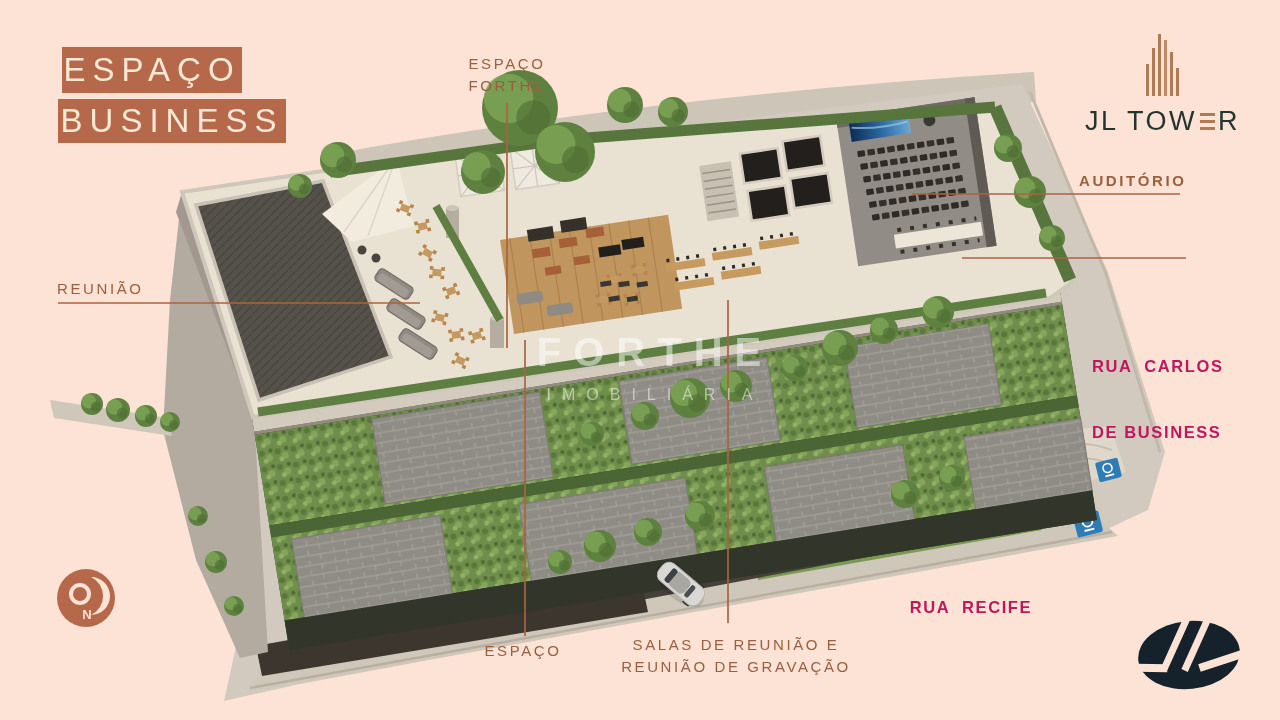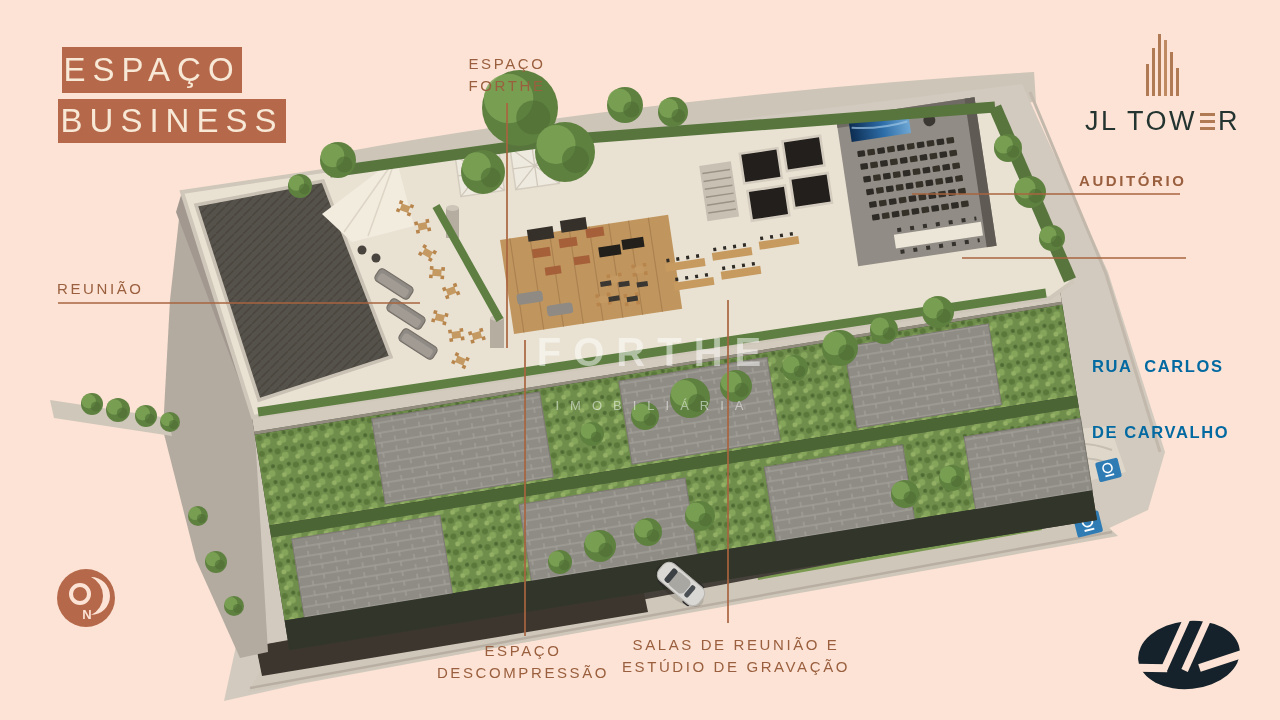--- a/index.html
+++ b/index.html
@@ -7,33 +7,33 @@
          background:#fce3d5;font-family:"Liberation Sans",sans-serif;}
   .stage svg{position:absolute;left:0;top:0;}
   .abs{position:absolute;}
   
   .title-box{background:#b5694a;color:#f8e8d6;display:flex;align-items:center;justify-content:center;
              font-size:33px;font-weight:400;letter-spacing:7px;}
   
   .callout{color:#9a5f3e;font-size:15px;letter-spacing:2.6px;line-height:22px;font-weight:400;}
   .center{text-align:center;}
   
-  .street{color:#0369a1;font-size:16.5px;font-weight:bold;letter-spacing:1.6px;line-height:22px;white-space:pre;}
+  .street{color:#be185d;font-size:16.5px;font-weight:bold;letter-spacing:1.6px;line-height:22px;white-space:pre;}
   
   .brand{display:flex;flex-direction:column;align-items:center;}
   .brand-bars{display:flex;align-items:flex-end;gap:3px;height:64px;}
   .brand-bars i{display:block;width:3px;background:#b07a54;}
   .brand-name{display:flex;align-items:center;margin-top:10px;color:#243431;
               font-size:27px;letter-spacing:2.5px;font-weight:400;white-space:pre;}
   .e-bars{display:inline-flex;flex-direction:column;gap:3.5px;margin:0 3px;}
   .e-bars i{display:block;width:15px;height:3.5px;background:#b07a54;}
   
   .watermark{left:495px;top:324px;width:320px;text-align:center;color:rgba(255,255,255,.5);}
   .watermark .wm1{font-size:40px;font-weight:bold;letter-spacing:12px;line-height:56px;}
-  .watermark .wm2{font-size:13px;letter-spacing:11px;margin-top:18px;}
+  .watermark .wm2{font-size:16px;letter-spacing:11px;margin-top:6px;}
 </style>
 </head>
 <body>
 
 <div class="stage">
 
   <svg width="1280" height="720" viewBox="0 0 1280 720">
     <defs>
       <pattern id="stone" width="26" height="10" patternUnits="userSpaceOnUse">
         <rect width="26" height="10" fill="#8f8b85"></rect>
@@ -349,30 +349,32 @@
     <div>FORTHE</div>
   </div>
   <div class="abs callout" style="left:57px;top:278px;">
     <span>REUNIÃO</span>
   </div>
   <div class="abs callout" style="left:1079px;top:170px;font-weight:bold;">
     <span>AUDITÓRIO</span>
   </div>
   <div class="abs callout center" style="left:432px;top:640px;width:182px;">
     <div>ESPAÇO</div>
-    <div>DESCOMPRESSÃO</div>
   </div>
   <div class="abs callout center" style="left:612px;top:627px;width:248px;margin-top:7px;">
     <div>SALAS DE REUNIÃO E</div>
-    <div>ESTÚDIO DE GRAVAÇÃO</div>
+    <div>REUNIÃO DE GRAVAÇÃO</div>
   </div>
 
   <div class="abs street" style="left:1092px;top:311px;">
     <div>RUA  CARLOS</div>
-    <div>DE CARVALHO</div>
+    <div>DE BUSINESS</div>
+  </div>
+  <div class="abs street" style="left:885px;top:574px;">
+    <span>RUA  RECIFE</span>
   </div>
 
   <svg class="abs" style="left:56px;top:568px;" width="60" height="60" viewBox="0 0 60 60">
     <circle cx="30" cy="30" r="29" fill="#b5694a"></circle>
     <circle cx="24" cy="26" r="9" fill="none" stroke="#fce3d5" stroke-width="4"></circle>
     <path d="M35,9 A 21 21 0 0 1 35,47 A 13.5 13.5 0 0 0 35,9 Z" fill="#fce3d5"></path>
     <text x="31" y="51" font-family="Liberation Sans, sans-serif" font-size="13" font-weight="bold" fill="#fce3d5" text-anchor="middle">N</text>
   </svg>
 
   <svg class="abs" style="left:1136px;top:616px;" width="106" height="78" viewBox="0 0 106 78">

